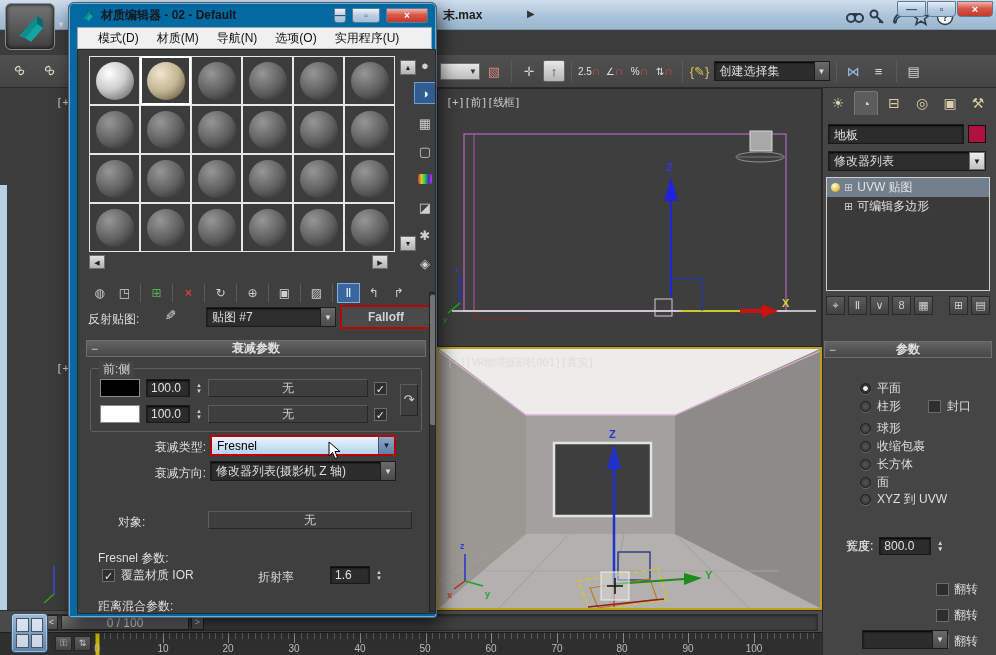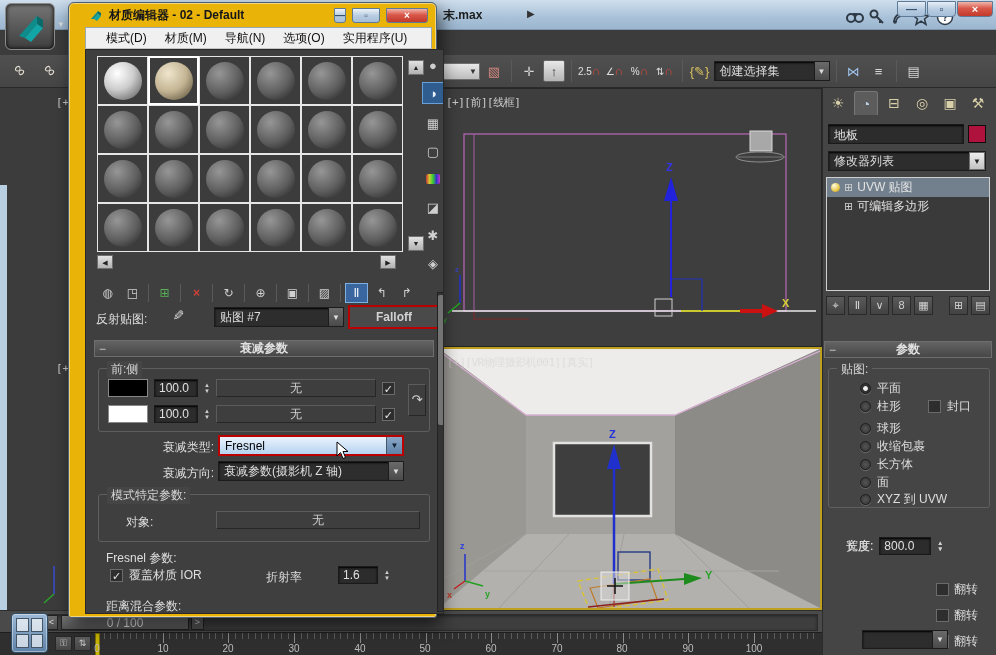--- a/index.html
+++ b/index.html
@@ -78,21 +78,21 @@
   #ruler { left:0; top:632px; width:822px; height:23px; background:#2f2f2f; border-top:1px solid #1e1e1e; }
   .tick { position:absolute; top:0; width:1px; height:6px; background:#5c5c5c; }
   .tick.major { height:10px; background:#8a8a8a; }
   .tick-label { position:absolute; top:10px; color:#bdbdbd; font-size:10px; transform:translateX(-50%); }
   #cur-frame { position:absolute; left:95px; top:0; width:5px; height:23px; background:#c8b400; border:1px solid #7d7100; }
   #vp-toggle { left:11px; top:613px; width:37px; height:40px; border-radius:4px; background:linear-gradient(#9db9d6,#5f82a8); border:1px solid #33506b; box-shadow:inset 0 0 0 1px rgba(255,255,255,.4); display:grid; grid-template-columns:1fr 1fr; grid-template-rows:1fr 1fr; gap:2px; padding:4px; }
   #vp-toggle i { background:rgba(255,255,255,.65); border:1px solid #456; }
   .key-ic { top:636px; width:17px; height:15px; background:linear-gradient(#606060,#454545); border:1px solid #262626; color:#ccc; font-size:9px; text-align:center; line-height:13px; }
 
   
-  #me-win { left:68px; top:2px; width:369px; height:616px; background:#eab308; border:1px solid #49607a; border-radius:6px 6px 3px 3px; box-shadow:0 0 0 1px rgba(255,255,255,.45) inset, 4px 8px 18px rgba(0,0,0,.6); padding:0 4px 4px 16px; z-index:40; }
+  #me-win { left:68px; top:2px; width:369px; height:616px; background:#0369a1; border:1px solid #49607a; border-radius:6px 6px 3px 3px; box-shadow:0 0 0 1px rgba(255,255,255,.45) inset, 4px 8px 18px rgba(0,0,0,.6); padding:0 4px 4px 8px; z-index:40; }
   #me-title { height:24px; display:flex; align-items:center; gap:6px; padding:0 4px; }
   #me-title .ttl { color:#14161a; font-weight:bold; }
   .me-cap { height:15px; border:1px solid #5d7a96; border-radius:0 0 3px 3px; background:linear-gradient(#eef4fa,#b9cde2 50%,#a5bed8); color:#33506b; text-align:center; line-height:13px; font-size:10px; font-weight:bold; }
   #me-menu { height:22px; background:#f0f0f0; border:1px solid #9aa7b4; border-bottom:1px solid #c4c4c4; display:flex; align-items:center; padding-left:12px; gap:2px; }
   #me-menu span { color:#111; padding:0 8px; }
   #me-client { position:relative; width:359px; height:565px; background:#3f3f3f; border:1px solid #2a2a2a; overflow:hidden; }
 
   .slotgrid { position:absolute; left:11px; top:6px; width:306px; height:196px; display:grid; grid-template-columns:repeat(6,1fr); grid-template-rows:repeat(4,1fr); background:#2e2e2e; }
   .slot { border:1px solid #e6e6e6; background:#3c3c3c; display:flex; align-items:center; justify-content:center; }
   .slot .sphere { width:38px; height:38px; border-radius:50%; background:radial-gradient(circle at 35% 30%,#969696,#5e5e5e 55%,#262626 95%); }
@@ -302,23 +302,20 @@
     <span class="sticon">Ⅱ</span>
     <span class="sticon">∨</span>
     <span class="sticon">8</span>
     <span class="sticon">▦</span>
     <span class="sticon" style="margin-left:auto">⊞</span>
     <span class="sticon">▤</span>
   </div>
   <div class="rollout-hd" style="left:824px; top:341px; width:168px">
     <span class="minus">−</span>
     <span>参数</span>
-  </div>
-  <div class="grp" style="left:828px; top:368px; width:162px; height:140px">
-    <span class="leg">贴图:</span>
   </div>
   <div class="rrow" style="left:860px; top:380px">
     <span class="radio sel"></span>
       <span>平面</span>
   </div>
   <div class="rrow" style="left:860px; top:398px">
     <span class="radio"></span>
       <span>柱形</span>
   </div>
   <div class="rrow" style="left:928px; top:398px">
@@ -689,27 +686,24 @@
       </div>
       <span class="abs btn-dark" style="left:322px; top:334px; width:18px; height:32px; line-height:30px; font-size:13px">↷</span>
 
       <div class="abs" style="left:54px; top:389px; width:74px; text-align:right; color:#dedede">衰减类型:</div>
       <div class="abs" id="fresnel-combo" style="left:132px; top:385px; width:186px; height:21px">
         <span>Fresnel</span>
         <span class="arr2">▼</span>
       </div>
       <div class="abs" style="left:54px; top:415px; width:74px; text-align:right; color:#dedede">衰减方向:</div>
       <div class="abs combo-dark" style="left:132px; top:411px; width:186px; height:20px; padding-left:5px">
-        <span>衰减参数(摄影机 Z 轴)</span>
+        <span>修改器列表(摄影机 Z 轴)</span>
         <span class="arr">▼</span>
       </div>
 
-      <div class="grp" style="left:12px; top:444px; width:332px; height:48px">
-        <span class="leg">模式特定参数:</span>
-      </div>
       <div class="abs" style="left:40px; top:464px; color:#dedede">对象:</div>
       <span class="abs btn-dark" style="left:130px; top:461px; width:204px; height:18px; line-height:17px">无</span>
 
       <div class="abs" style="left:20px; top:500px; color:#dedede">Fresnel 参数:</div>
       <div class="rrow" style="left:24px; top:517px">
         <span class="chk">✓</span>
         <span>覆盖材质 IOR</span>
       </div>
       <div class="abs" style="left:180px; top:519px; color:#dedede">折射率</div>
       <div class="rrow" style="left:252px; top:516px">

